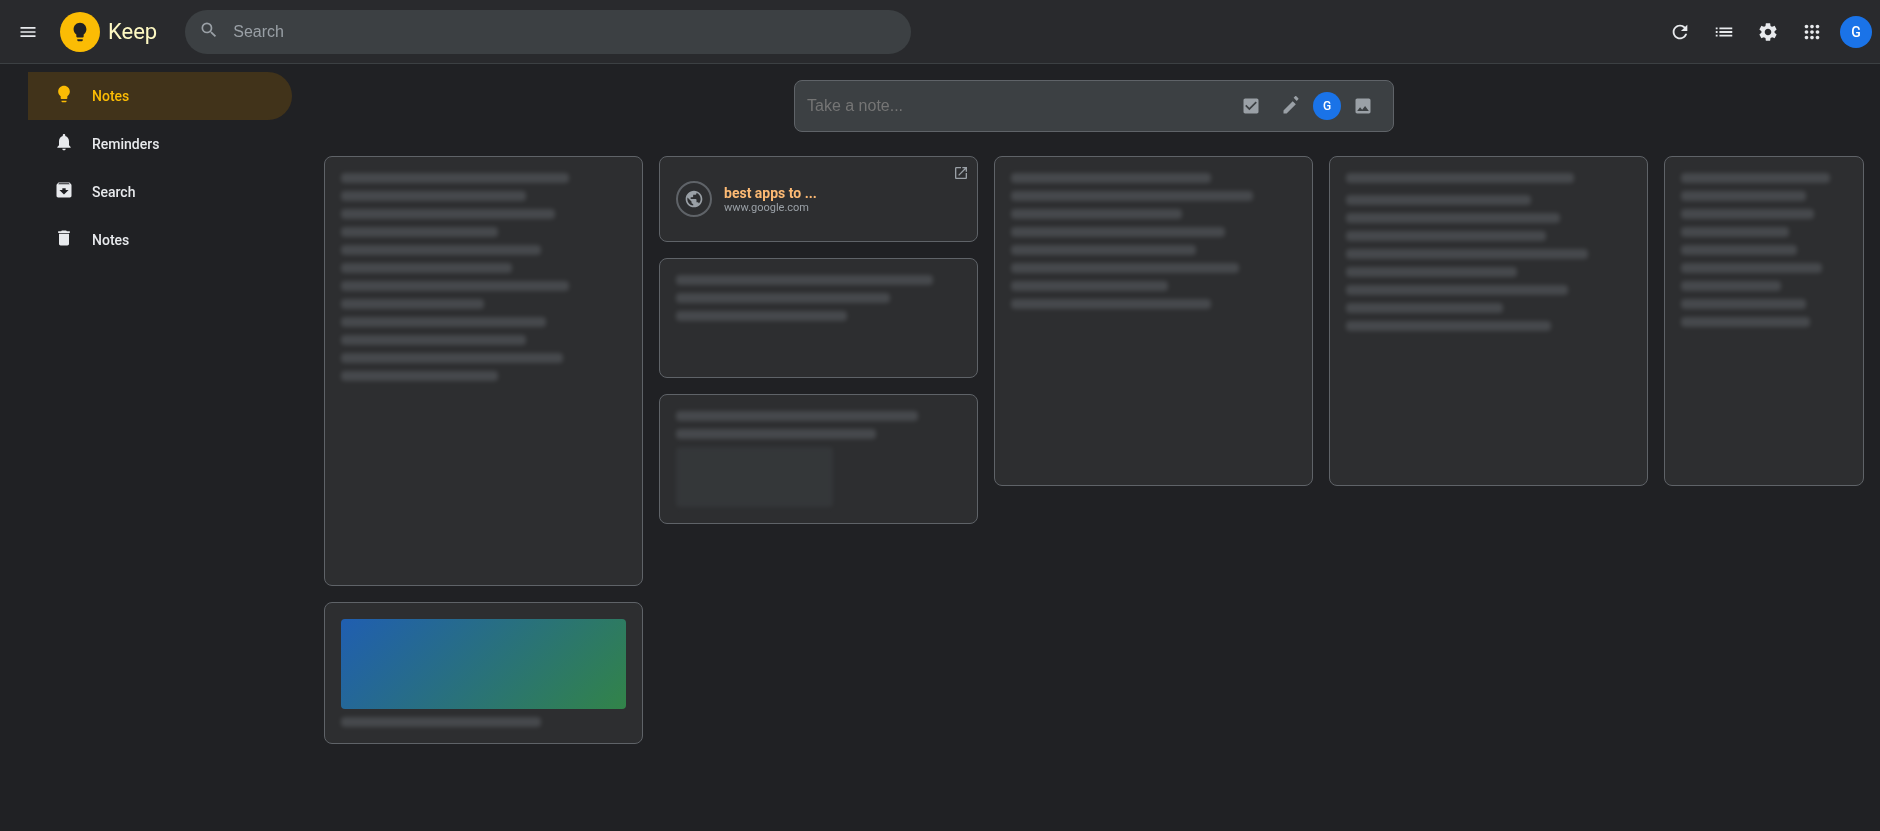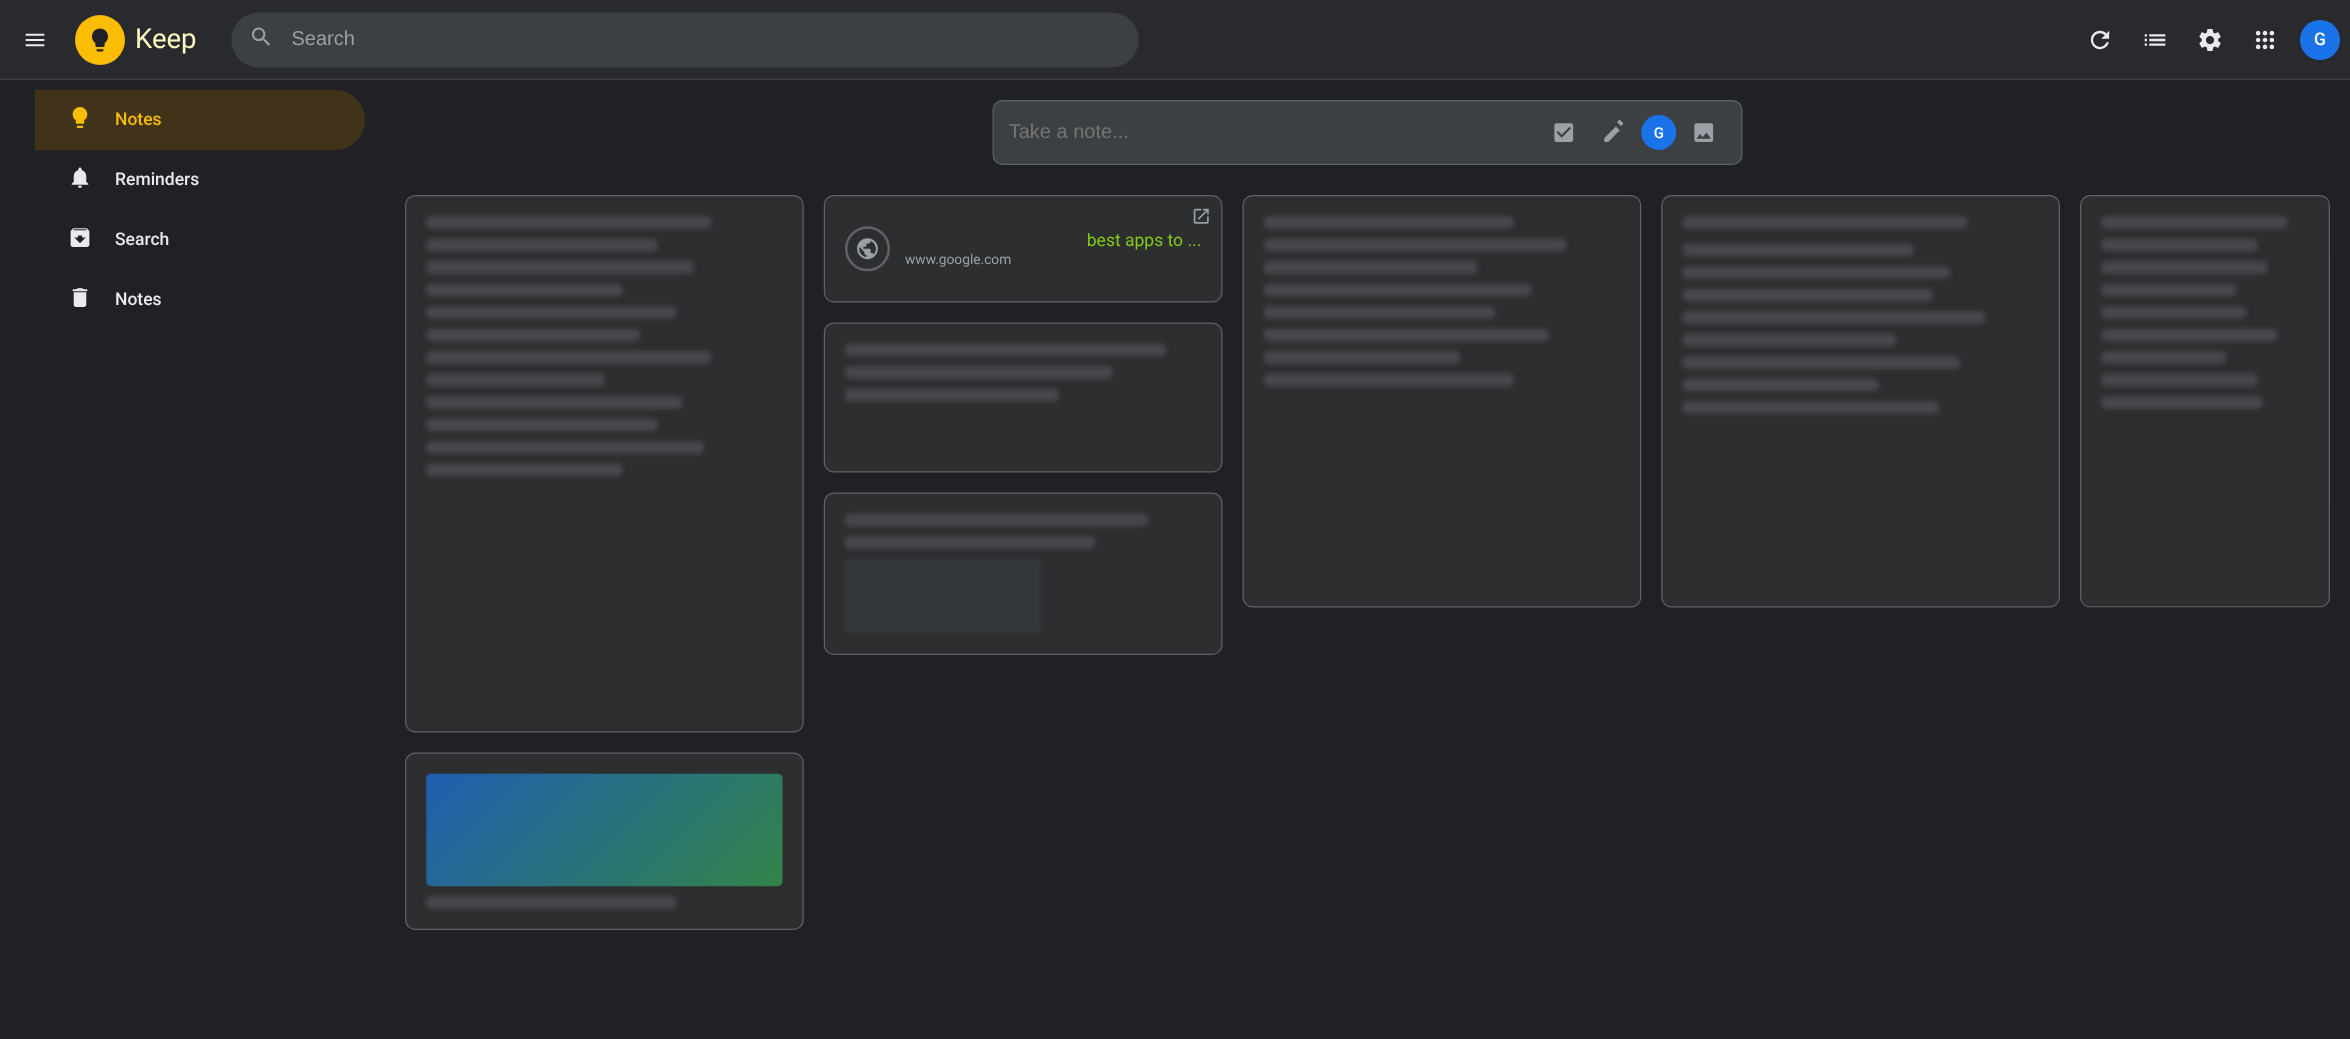--- a/index.html
+++ b/index.html
@@ -221,21 +221,21 @@
     .note-link-icon {
       width: 36px; height: 36px;
       border: 2px solid #5f6368;
       border-radius: 50%;
       display: flex; align-items: center; justify-content: center;
       font-size: 18px;
       color: #9aa0a6;
       flex-shrink: 0;
     }
     .note-link-info { flex: 1; }
-    .note-link-title { font-size: 14px; font-weight: 400; color: #84cc16; text-align: right; }
+    .note-link-title { font-size: 14px; font-weight: 700; color: #fdba74; }
     .note-link-url { font-size: 11px; color: #9aa0a6; }
     .note-external-icon {
       position: absolute;
       top: 8px; right: 8px;
       font-size: 16px;
       color: #9aa0a6;
     }
     .blurred-lines {
       display: flex;
       flex-direction: column;

